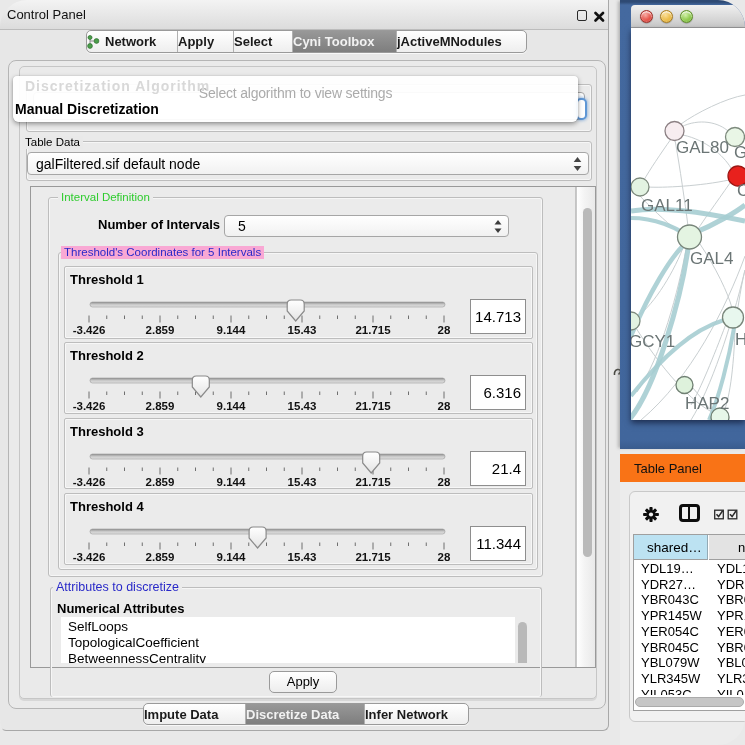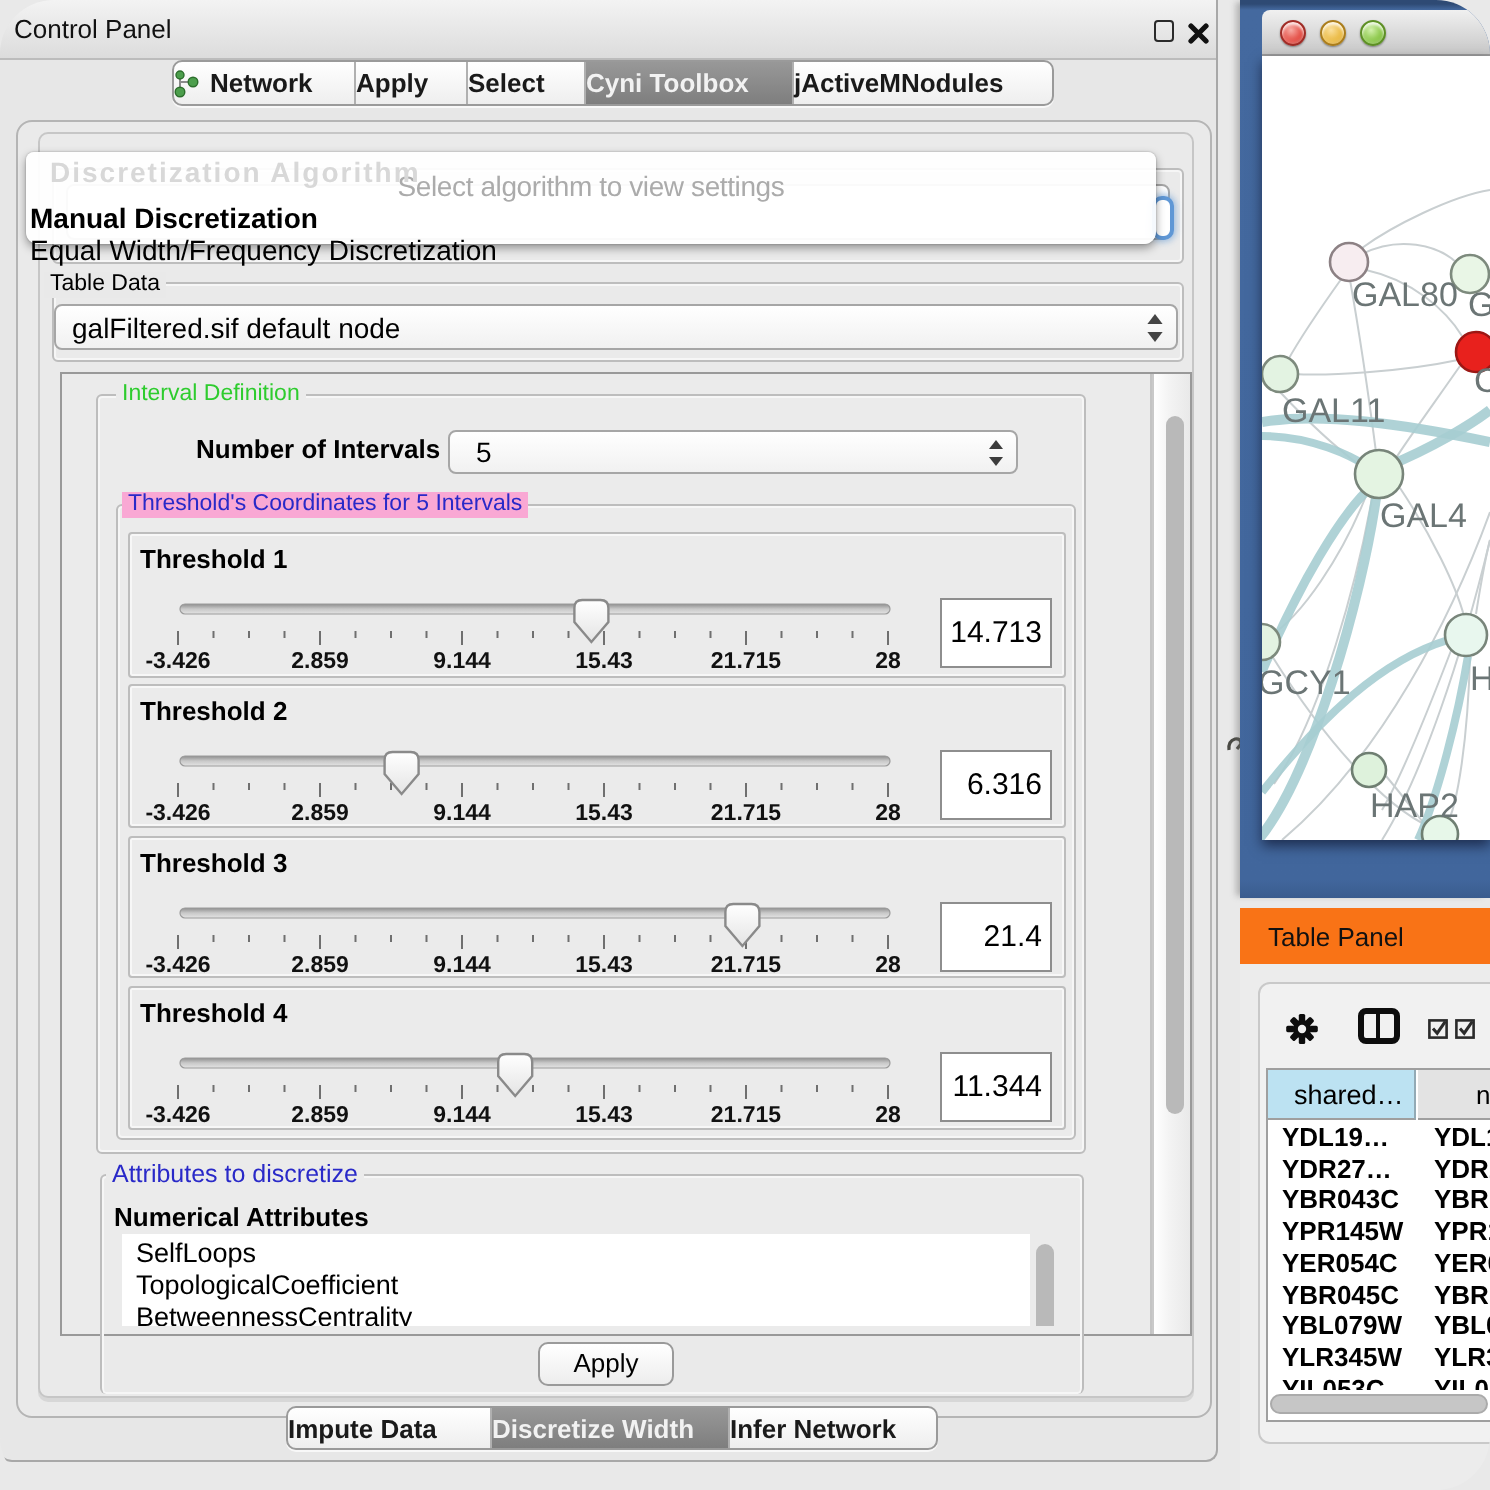--- a/index.html
+++ b/index.html
@@ -80,21 +80,21 @@
 #tp-body { position:absolute; left:620px; top:482px; width:125px; height:263px; background:#ececec; }
 #tp-box { position:absolute; left:629px; top:491px; width:130px; height:231px; background:#f1f1f1;
    border:1px solid #c9c9c9; border-radius:6px; }
 #tbl { position:absolute; left:633px; top:534px; width:112px; height:177px;
    border-left:1px solid #9f9f9f; border-top:1px solid #9f9f9f; border-bottom:1px solid #9f9f9f; background:#fff; }
 #th1 { position:absolute; left:0; top:0; width:74px; height:25px; background:#bce2f2;
    border-right:1px solid #93aab5; border-bottom:1px solid #9f9f9f; font-size:13.5px; text-align:left; text-indent:13px; line-height:25px; color:#000; }
 #th2 { position:absolute; left:75px; top:0; width:37px; height:25px; background:#e3e3e3;
    border-bottom:1px solid #9f9f9f; font-size:13px; line-height:25px; color:#000; }
 #trows { position:absolute; left:0; top:26px; width:112px; height:134px; overflow:hidden; }
-.trow { position:absolute; left:0; width:112px; height:16px; font-size:13px; color:#000;font-weight:bold; }
+.trow { position:absolute; left:0; width:112px; height:16px; font-size:13px; color:#000; }
 .trow .c1 { position:absolute; left:7px; }
 .trow .c2 { position:absolute; left:83px; }
 #hsb { position:absolute; left:1px; top:162px; width:110px; height:11px; }
 #hsb .th { position:absolute; left:0px; top:0px; width:109px; height:10px; background:#c6c6c6;
    border:1px solid #ababab; border-radius:5px; }
 </style>
 </head>
 <body>
 <div id="stage">
 
@@ -323,29 +323,28 @@
 <div style="position:absolute;left:7px;top:34px;font-size:13.5px">BetweennessCentrality</div>
 </div>
 <div style="position:absolute;left:487px;top:435px;width:9px;height:41px;background:#b9b9b9;border-radius:4.5px 4.5px 0 0"></div>
     </div>
   </div>
 
   <div id="apply">Apply</div>
 
   <div class="seg" style="left:143px;top:703px;height:22px">
     <div class="s" style="width:102px">Impute Data</div>
-    <div class="s sel" style="width:119px">Discretize Width</div>
+    <div class="s sel" style="width:119px">Discretize Data</div>
     <div class="s" style="width:103px">Infer Network</div>
   </div>
 </div>
 
 <div id="popup">
   <div class="ph">Select algorithm to view settings</div>
   <div class="i1">Manual Discretization</div>
-  <div class="i2">Equal Width/Frequency Discretization</div>
 </div>
 <div id="disalg">Discretization Algorithm</div>
 <svg style="position:absolute;left:613px;top:368px" width="9" height="9">
       <path d="M1.5,7 Q1,2.5 4.5,1.5 Q7.5,1 7.5,4 L5.5,6.5" fill="none" stroke="#4a4a44" stroke-width="1.6"></path>
     </svg>
 
 <div id="net">
   <div id="net-title">
     <div class="tl" style="left:9px;background:radial-gradient(circle at 4.5px 4px,#f7aba4,#e2463d 60%,#a72f28);border:0.5px solid #9f2d27"></div>
     <div class="tl" style="left:29px;background:radial-gradient(circle at 4.5px 4px,#fadf9b,#e9b73c 60%,#c08c1e);border:0.5px solid #aa7d1d"></div>

